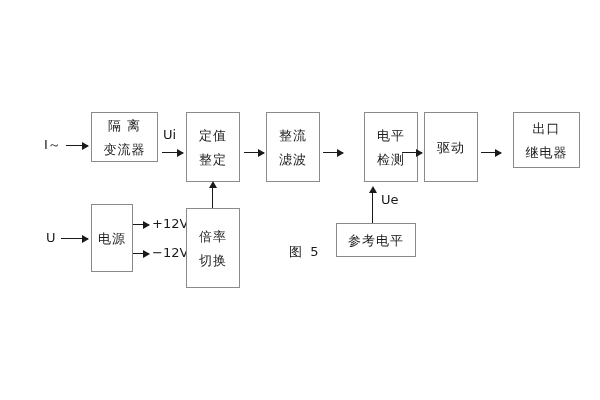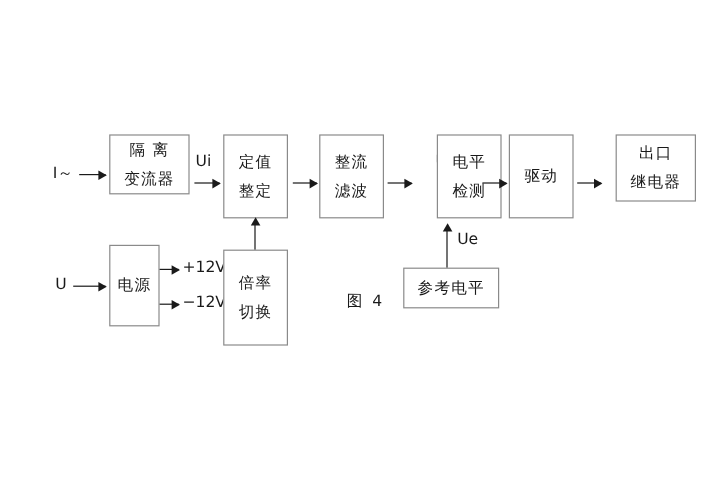--- a/index.html
+++ b/index.html
@@ -154,21 +154,21 @@
   <div class="harrow" style="left:133px; top:253px; width:16px;"></div>
   <div class="lbl sig" style="left:152px; top:246px;">−12V</div>
 
   <div class="box" style="left:186px; top:208px; width:54px; height:80px;">
     <span class="ln">倍率</span>
     <span class="ln">切换</span>
   </div>
 
   <div class="varrow" style="left:212px; top:187px; height:21px;"></div>
 
-  <div class="lbl cap" style="left:289px; top:245px;">图 4</div>
+  <div class="lbl cap" style="left:289px; top:245px;">图 5</div>
 
   <div class="box one-line" style="left:336px; top:223px; width:80px; height:34px;">
     <span class="ln">参考电平</span>
   </div>
 
   <div class="varrow" style="left:372px; top:192px; height:31px;"></div>
   <div class="lbl sig" style="left:381px; top:193px;">Ue</div>
 
 </div>
 

